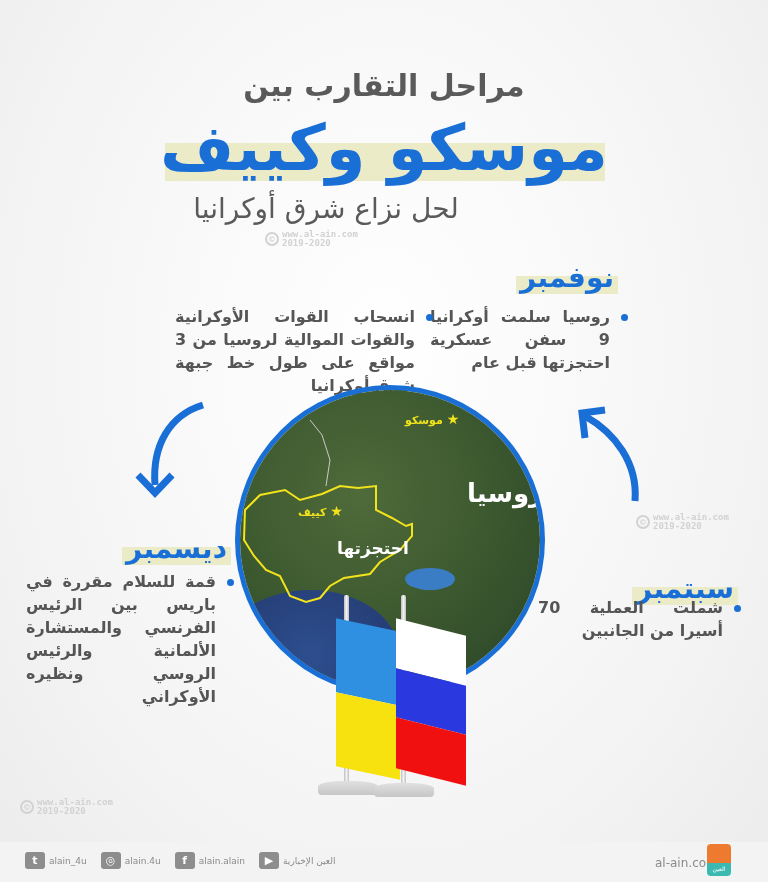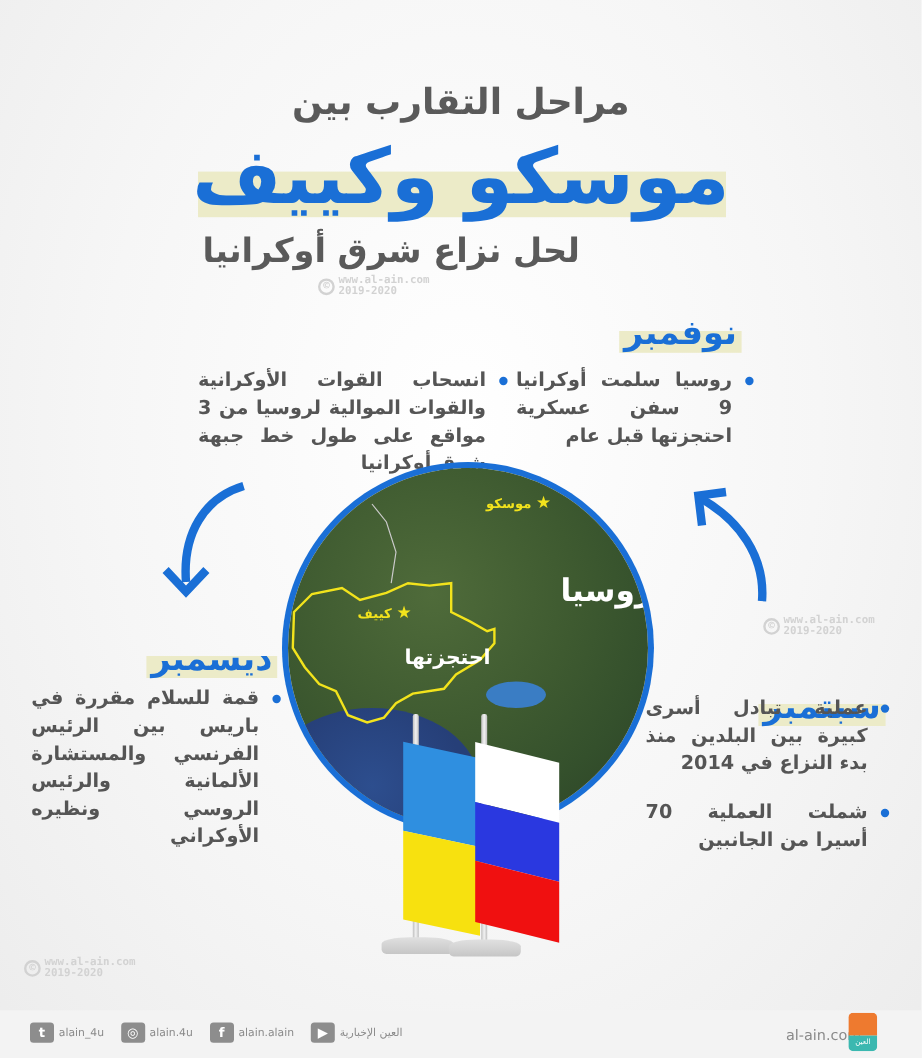--- a/index.html
+++ b/index.html
@@ -8,21 +8,21 @@
     background: radial-gradient(ellipse at 50% 40%, #ffffff 0%, #f6f6f6 55%, #ececec 100%);
     font-family: "DejaVu Sans", sans-serif;
   }
   .abs { position:absolute; }
   .rtl { direction: rtl; }
 
   
   .pre-title { top:68px; left:0; width:768px; text-align:center; font-size:30px; font-weight:bold; color:#5a5a5a; }
   .title-band { top:143px; left:165px; width:440px; height:38px; background:#ecebc8; }
   .main-title { top:108px; left:0; width:768px; text-align:center; font-size:64px; font-weight:bold; color:#1a6fd6; line-height:80px; }
-  .sub-title { top:192px; left:0; width:652px; text-align:center; font-size:28px; font-weight:bold; color:#5a5a5a; }
+  .sub-title { top:192px; left:0; width:652px; text-align:center; font-size:28px; font-weight:normal; color:#5a5a5a; }
 
   .wm { color:#d2d2d2; font-family:"DejaVu Sans Mono", monospace; font-size:9px; line-height:9px; font-weight:bold; display:flex; align-items:center; gap:3px; }
   .wm .c { width:14px; height:14px; border:2px solid #d2d2d2; border-radius:50%; display:flex; align-items:center; justify-content:center; font-size:9px; box-sizing:border-box; }
 
   
   .month { font-size:28px; font-weight:bold; color:#1a6fd6; line-height:32px; padding:0 4px; background:linear-gradient(to bottom, transparent 45%, #ecebc8 45%); }
   .bullets { font-size:16px; color:#555; line-height:23px; font-weight:bold; }
   .bullets .item { position:relative; padding-right:20px; }
   .bullets .item::before { content:""; position:absolute; right:2px; top:9px; width:7px; height:7px; border-radius:50%; background:#1a6fd6; }
   .bullets .gap { height:18px; }
@@ -80,36 +80,35 @@
       <div>2019-2020</div>
     </span>
 </div>
 
 <div class="abs rtl" style="top:262px; right:150px;">
   <span class="month">نوفمبر</span>
 </div>
 <div class="abs bullets rtl" style="top:305px; right:138px; width:200px; text-align:justify;">
   <div class="item">روسيا سلمت أوكرانيا 9 سفن عسكرية احتجزتها قبل عام</div>
 </div>
-<div class="abs bullets rtl" style="top:305px; right:343px; width:260px; text-align:justify;">
+<div class="abs bullets rtl" style="top:305px; right:333px; width:260px; text-align:justify;">
   <div class="item">انسحاب القوات الأوكرانية والقوات الموالية لروسيا من 3 مواقع على طول خط جبهة شرق أوكرانيا</div>
 </div>
 
 <div class="abs rtl" style="top:533px; right:537px;">
   <span class="month">ديسمبر</span>
 </div>
 <div class="abs bullets rtl" style="top:570px; right:532px; width:210px; text-align:justify;">
   <div class="item">قمة للسلام مقررة في باريس بين الرئيس الفرنسي والمستشارة الألمانية والرئيس الروسي ونظيره الأوكراني</div>
 </div>
 
 <div class="abs rtl" style="top:534px; right:30px;margin-top:39px;">
   <span class="month">سبتمبر</span>
 </div>
 <div class="abs bullets rtl" style="top:578px; right:25px; width:205px; text-align:justify;">
-  <div class="item">عملية تبادل أسرى كبيرة بين البلدين منذ بدء النزاع في 2014</div>
   <div class="gap"></div>
   <div class="item">شملت العملية 70 أسيرا من الجانبين</div>
 </div>
 
 <svg class="arrow" style="top:395px; left:130px;" width="110" height="110" viewBox="0 0 110 110">
   <path d="M73 10 C 40 20, 22 50, 25 90" fill="none" stroke="#1a6fd6" stroke-width="7" stroke-linecap="butt"></path>
   <path d="M8 80 L25 98 L42 80" fill="none" stroke="#1a6fd6" stroke-width="7"></path>
 </svg>
 <svg class="arrow" style="top:398px; left:560px;" width="100" height="110" viewBox="0 0 100 110">
   <path d="M75 103 C 78 65, 55 35, 25 18" fill="none" stroke="#1a6fd6" stroke-width="7"></path>

